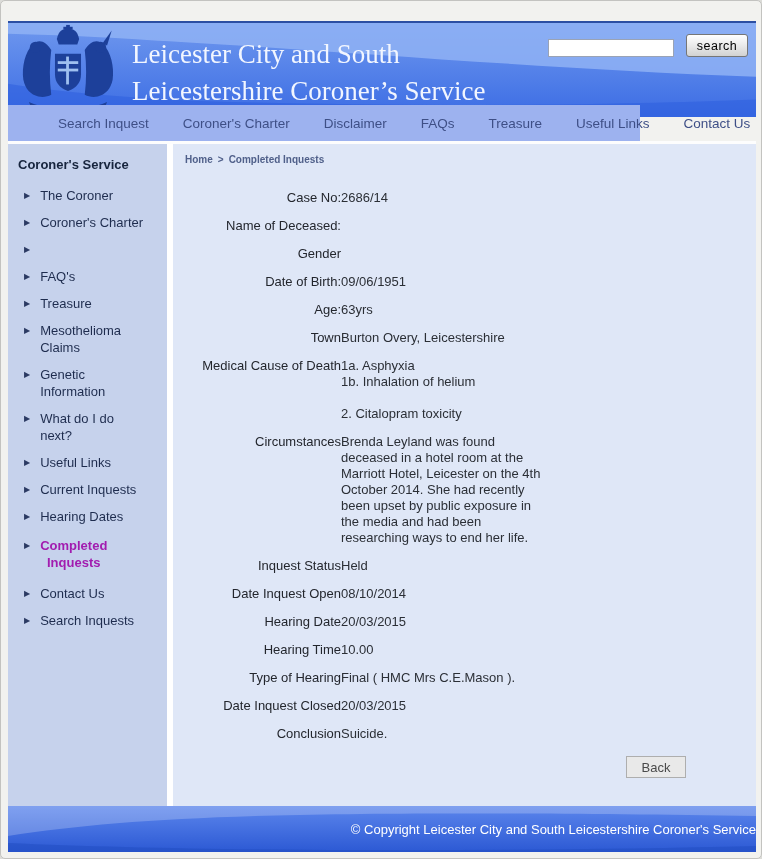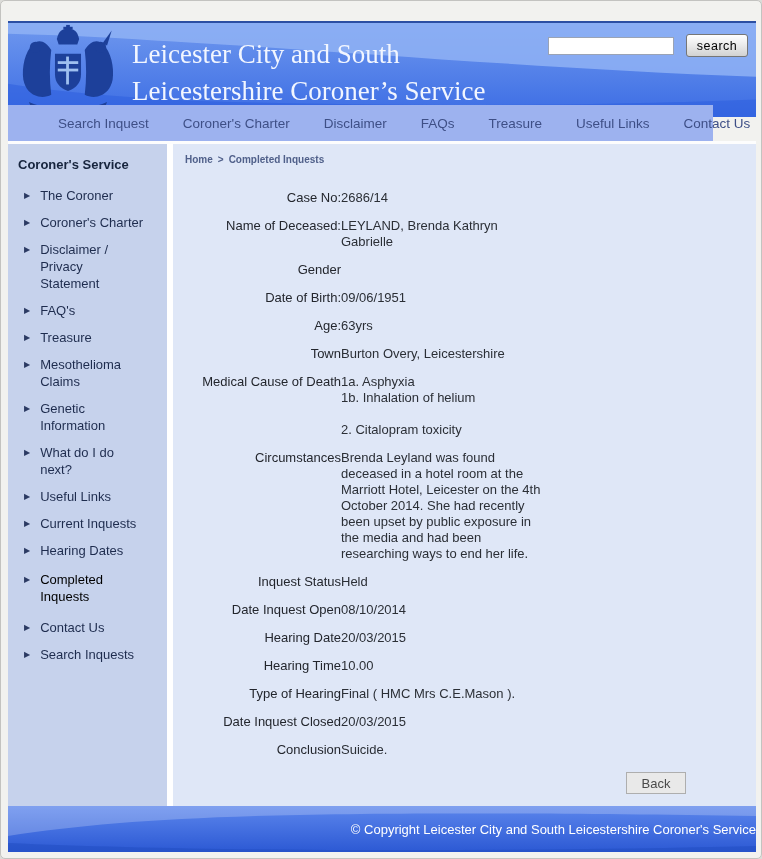--- a/index.html
+++ b/index.html
@@ -7,45 +7,45 @@
   .frame { position:relative; width:762px; height:859px; background:#f2f2ef;
            border:1px solid #c3c3c0; border-radius:5px; overflow:hidden; }
 
   
   .header { position:absolute; left:7px; top:20px; width:748px; height:96px;
             border-top:2px solid #2c4fa3; overflow:hidden; }
   .header-bg, .footer-bg { position:absolute; left:0; top:0; width:100%; height:100%; }
   .crest { position:absolute; left:4px; top:1px; width:112px; height:93px; }
   .site-title { position:absolute; left:124px; top:13px; color:#f2f6ff;
                 font-family:"Liberation Serif", serif; font-size:27px; line-height:37px; }
-  .searchbar { position:absolute; right:8px; top:11px; display:flex; gap:12px; align-items:center; }
+  .searchbar { position:absolute; right:8px; top:11px; display:flex; gap:12px; align-items:flex-end; }
   .search-input { width:126px; height:18px; border:1px solid #9aa3b5; background:#fff;
                   font-size:12px; padding:0 3px; }
   .search-btn { width:62px; height:23px; background:linear-gradient(180deg,#ffffff 0%,#ececec 45%,#d2d2d2 100%);
                 border:1px solid #767676; border-radius:3px; font-size:12.5px; letter-spacing:0.5px;
                 color:#000; cursor:pointer; font-family:"Liberation Sans", sans-serif; }
 
   
-  .nav { position:absolute; left:7px; top:104px; width:705px; height:36px; background:#9db2ef;
+  .nav { position:absolute; left:7px; top:104px; width:632px; height:36px; background:#9db2ef;
          display:flex; align-items:center; padding-left:50px; gap:34px; }
   .nav-item { color:#3e4f86; font-size:13.5px; text-decoration:none; cursor:pointer; white-space:nowrap; }
 
   
   .page-body { position:absolute; left:7px; top:140px; width:748px; height:665px;
                background:#ffffff; border-top:3px solid #fdfdfd; }
   .sidebar { position:absolute; left:0; top:0; width:159px; height:100%; background:#c6d2ec;
              padding:13px 6px 0 10px; }
   .side-heading { font-weight:bold; font-size:13px; color:#16243d; margin-bottom:15px; }
   .side-list { list-style:none; }
   .side-item { display:flex; gap:10px; margin-bottom:10px; font-size:13px; color:#1e2c4e;
                line-height:17px; cursor:pointer; padding-left:6px; }
   .side-item .arrow { font-size:8px; color:#2b3a63; line-height:17px; flex:0 0 auto; }
   .side-label { white-space:pre-line; }
   .side-item.active { margin-top:12px; margin-bottom:14px; }
-  .side-item.active .side-label { font-weight:normal; color:#000000; }
+  .side-item.active .side-label { font-weight:bold; color:#a21caf;text-align:center; }
 
   .content { position:absolute; left:165px; top:0; width:583px; height:100%; background:#dfe7f7; }
   .breadcrumb { padding:10px 0 0 12px; font-size:10px; font-weight:bold; color:#50608a; }
   .breadcrumb a { color:#50608a; text-decoration:none; cursor:pointer; }
   .breadcrumb .sep { margin:0 5px; }
 
   .record { margin-top:25px; }
   .record .row { display:grid; grid-template-columns:168px 212px; 
                  margin-bottom:12px; font-size:13px; }
   .record .label { text-align:right; color:#23262d; line-height:16px; }
@@ -127,23 +127,20 @@
       <li class="side-item">
             <span class="arrow">▶</span>
             <span class="side-label">The Coroner</span>
           </li>
           <li class="side-item">
             <span class="arrow">▶</span>
             <span class="side-label">Coroner's Charter</span>
           </li>
           <li class="side-item">
             <span class="arrow">▶</span>
-            <span class="side-label">Disclaimer /
-Privacy
-Statement</span>
           </li>
           <li class="side-item">
             <span class="arrow">▶</span>
             <span class="side-label">FAQ's</span>
           </li>
           <li class="side-item">
             <span class="arrow">▶</span>
             <span class="side-label">Treasure</span>
           </li>
           <li class="side-item">
@@ -195,22 +192,20 @@
       </div>
 
       <div class="record">
 
       <div class="row">
             <div class="label">Case No:</div>
             <div class="value">2686/14</div>
           </div>
           <div class="row">
             <div class="label">Name of Deceased:</div>
-            <div class="value">LEYLAND, Brenda Kathryn
-Gabrielle</div>
           </div>
           <div class="row">
             <div class="label">Gender</div>
           </div>
           <div class="row">
             <div class="label">Date of Birth:</div>
             <div class="value">09/06/1951</div>
           </div>
           <div class="row">
             <div class="label">Age:</div>

